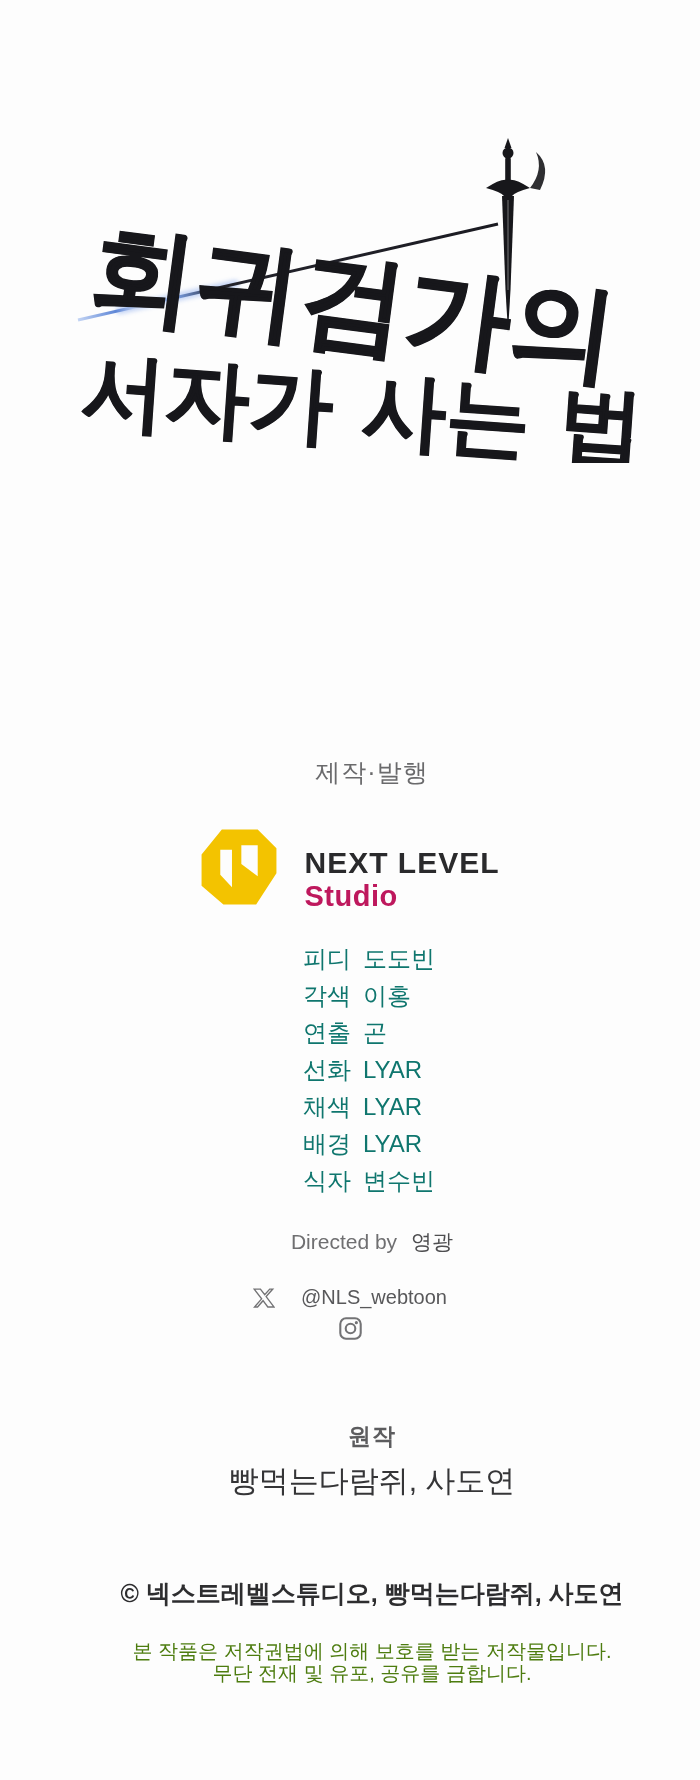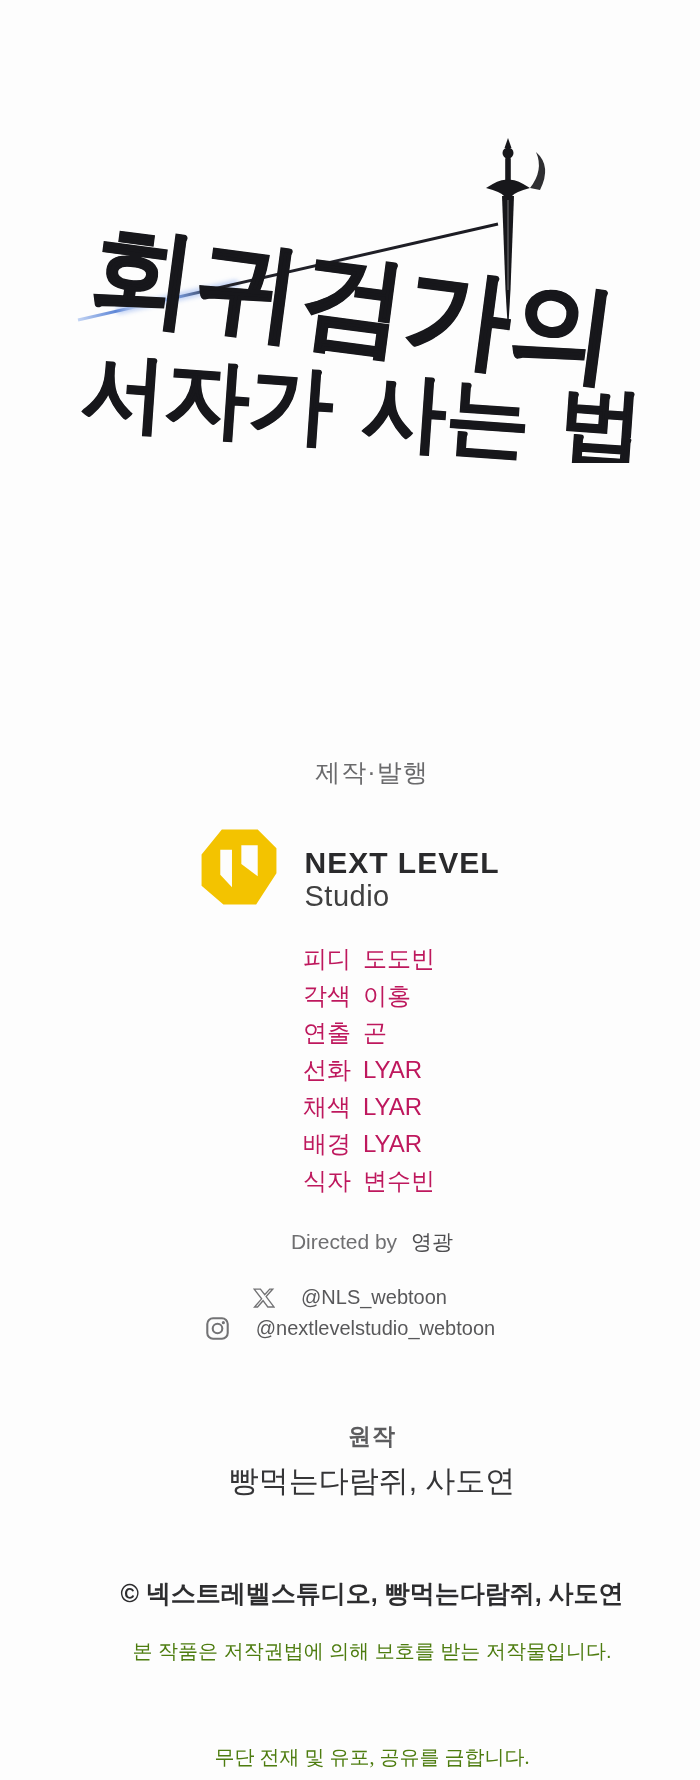--- a/index.html
+++ b/index.html
@@ -27,28 +27,28 @@
     position:absolute;top:820px;left:0;right:0;
     display:flex;justify-content:center;align-items:center;gap:26px;
   }
   .logo-mark{width:78px;height:86px;flex:0 0 auto;}
   .logo-text{display:flex;flex-direction:column;align-items:flex-start;margin-top:26px;}
   .studio-line1{
     font-size:30px;font-weight:700;color:#2a2a2c;
     letter-spacing:1px;line-height:34px;
   }
   .studio-line2{
-    font-size:29px;font-weight:400;color:#404040;
+    font-size:29px;font-weight:700;color:#be185d;
     letter-spacing:0.5px;line-height:33px;
   }
 
   
   .credits{
     position:absolute;top:940px;left:303px;
-    font-size:24px;line-height:37px;color:#be185d;
+    font-size:24px;line-height:37px;color:#0f766e;
   }
   .credit-row .role{margin-right:12px;}
 
   .directed{
     top:1228px;
     font-size:21px;color:#6f6f71;
   }
   .directed .directed-name{color:#4e4e50;margin-left:14px;}
 
   
@@ -71,21 +71,21 @@
     font-size:30px;color:#353537;
   }
 
   
   .copyright-line{
     top:1577px;
     font-size:25px;font-weight:700;color:#2d2d2f;
   }
   .notice{font-size:20px;color:#4d7c0f;}
   .notice-1{top:1638px;}
-  .notice-2{top:1744px;font-family:Liberation Serif, serif;}
+  .notice-2{top:1660px;}
 </style>
 </head>
 <body>
 
 <svg class="title-art" viewBox="0 0 700 345" xmlns="http://www.w3.org/2000/svg">
   <defs>
     <linearGradient id="slashGrad" gradientUnits="userSpaceOnUse" x1="78" y1="202" x2="498" y2="106">
       <stop offset="0" stop-color="#c3d4f4"></stop>
       <stop offset="0.09" stop-color="#5e86d6"></stop>
       <stop offset="0.16" stop-color="#eef4ff"></stop>
@@ -165,21 +165,20 @@
   </svg>
   <span>@NLS_webtoon</span>
 </div>
 
 <div class="social-row social-ig">
   <svg class="social-icon" width="25" height="25" viewBox="0 0 24 24" xmlns="http://www.w3.org/2000/svg">
     <rect x="2.2" y="2.2" width="19.6" height="19.6" rx="5.5" fill="none" stroke="#737375" stroke-width="2"></rect>
     <circle cx="12" cy="12" r="4.6" fill="none" stroke="#737375" stroke-width="2"></circle>
     <circle cx="17.6" cy="6.4" r="1.5" fill="#737375"></circle>
   </svg>
-  <span>@nextlevelstudio_webtoon</span>
 </div>
 
 <div class="abs center original-label">원작</div>
 <div class="abs center original-authors">빵먹는다람쥐, 사도연</div>
 
 <div class="abs center copyright-line">© 넥스트레벨스튜디오, 빵먹는다람쥐, 사도연</div>
 <div class="abs center notice notice-1">본 작품은 저작권법에 의해 보호를 받는 저작물입니다.</div>
 <div class="abs center notice notice-2">무단 전재 및 유포, 공유를 금합니다.</div>
 
 </body></html>

